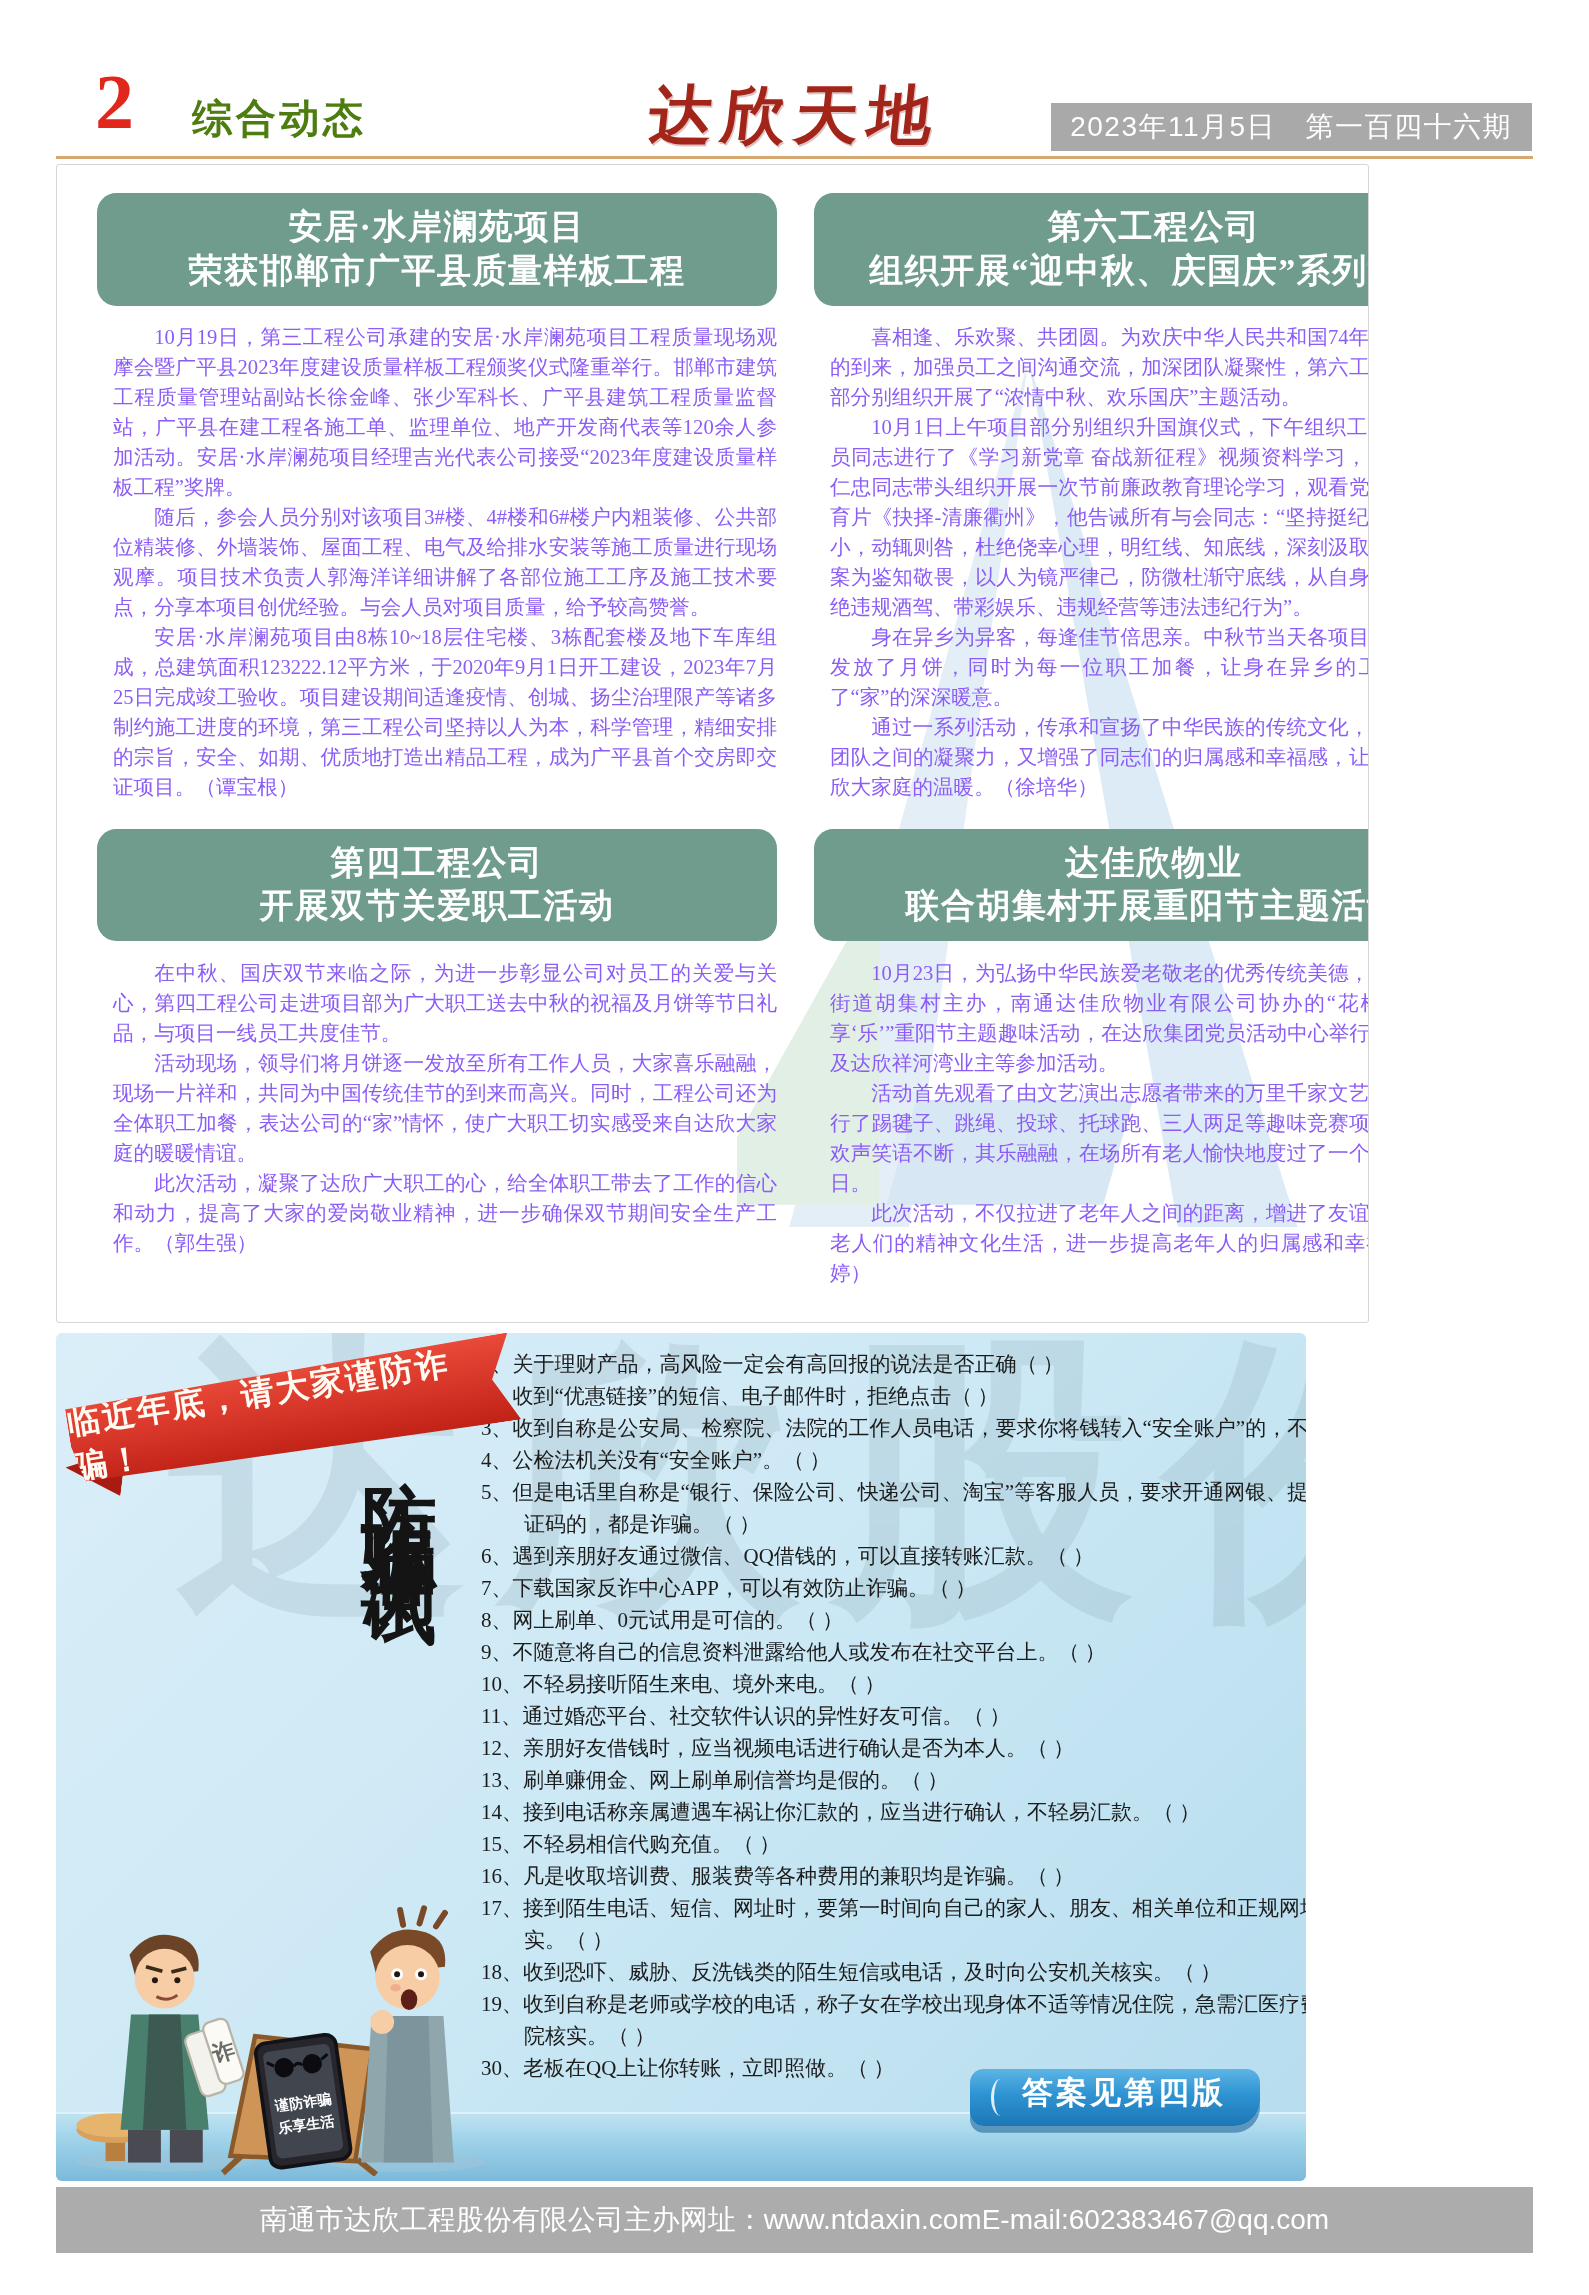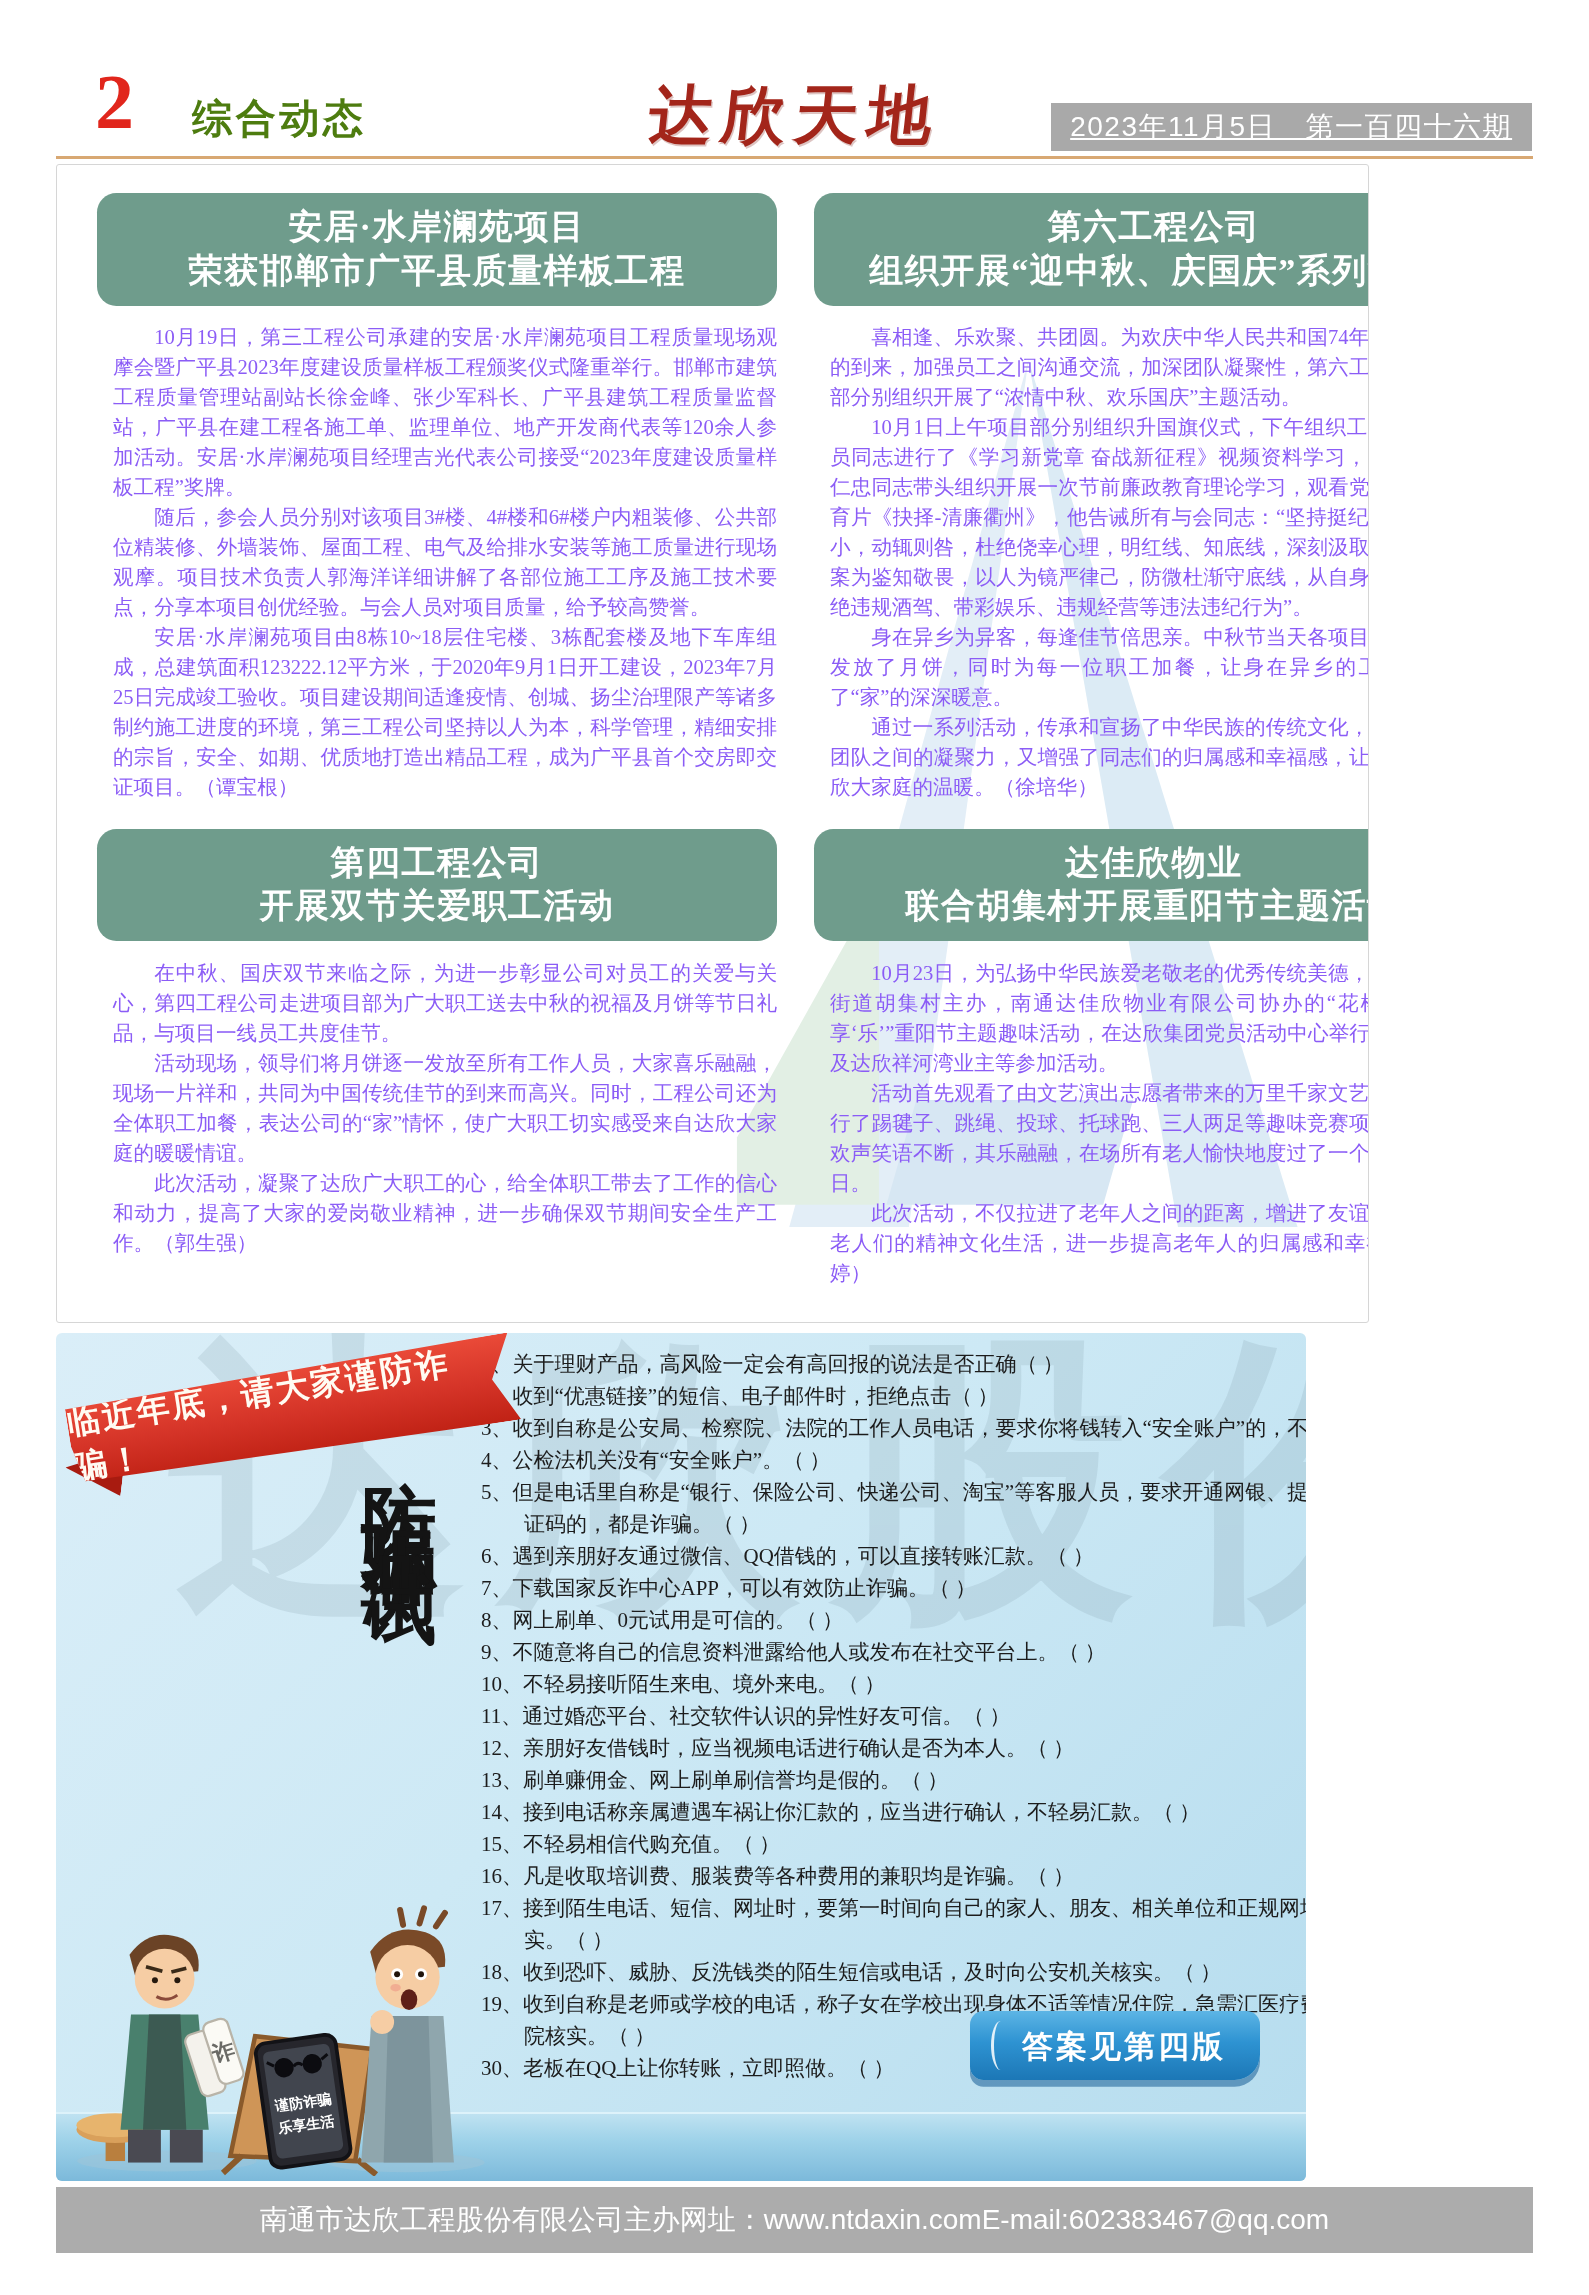--- a/index.html
+++ b/index.html
@@ -8,21 +8,21 @@
 
   
   .hdr{position:absolute;left:56px;top:73px;width:1477px;height:78px;}
   .pagenum{position:absolute;left:39px;top:-10.5px;font-size:78px;font-weight:bold;color:#e1261c;line-height:1;}
   .section-title{position:absolute;left:136px;top:18px;font-size:40px;font-weight:900;color:#4d7c0f;
         letter-spacing:3.7px;font-family:"Liberation Sans","DejaVu Sans",sans-serif;}
   .masthead{position:absolute;left:50%;top:-1.5px;transform:translateX(-50%) skewX(-6deg);
         font-size:64px;font-weight:900;color:#a3251a;letter-spacing:9px;white-space:nowrap;
         text-shadow:1.5px 1.5px 0 rgba(120,20,10,.25);}
   .issue{position:absolute;right:1.5px;top:30px;background:#a9a9a9;color:#fff;font-size:28px;
-        padding:5.2px 19.4px;letter-spacing:1.5px;font-family:"Liberation Sans","DejaVu Sans",sans-serif;text-decoration:underline;}
+        padding:5.2px 19.4px;letter-spacing:1.5px;font-family:"Liberation Sans","DejaVu Sans",sans-serif;}
   .rule-orange{position:absolute;left:56px;top:156px;width:1477px;height:3px;background:#d8a873;}
 
   
   .articles{position:absolute;left:56px;top:164px;width:1313px;height:1159px;box-sizing:border-box;
         border:1.5px solid #d6d6d6;border-radius:3px;background:#fff;overflow:hidden;}
   .logo-wm{position:absolute;left:508px;top:105px;width:897px;height:1062px;z-index:0;}
   .art-grid{position:relative;z-index:1;display:grid;grid-template-columns:680px 680px;
         column-gap:37px;row-gap:27px;padding:28px 0 0 40px;}
   .art-head{background:#6f9c8c;border-radius:19.4px;color:#fff;text-align:center;
         padding:12px 7.5px 13.5px;font-weight:bold;}
@@ -43,22 +43,22 @@
         clip-path:polygon(100% 0,100% 100%,0 55%);transform:rotate(16deg);}
   .ribbon-bar{position:absolute;inset:0;display:flex;align-items:center;justify-content:center;
         background:linear-gradient(180deg,#ea4a38 0%,#d43327 55%,#c02215 100%);
         clip-path:polygon(0 8%,100% 0,95% 50%,100% 100%,2% 92%,0 50%);
         color:#fffbf2;font-size:33px;font-weight:bold;letter-spacing:2.2px;}
   .vtitle{position:absolute;left:293px;top:87px;writing-mode:vertical-rl;text-orientation:upright;
         font-size:75px;font-weight:900;color:#141414;letter-spacing:18px;z-index:2;
         font-family:"Liberation Sans","DejaVu Sans",sans-serif;}
   .questions{position:absolute;left:425px;top:15px;width:1041px;margin:0;padding:0;list-style:none;z-index:2;}
   .questions li{font-size:21px;line-height:32px;color:#1c1c1c;padding-left:43px;text-indent:-43px;}
-  .answer-btn{position:absolute;right:46px;top:678px;z-index:3;color:#fff;font-size:31px;font-weight:bold;
-        letter-spacing:3px;padding:15px 34px 12px 52px;border-radius:13.5px 13.5px 25.4px 13.5px;
+  .answer-btn{position:absolute;right:46px;top:736px;z-index:3;color:#fff;font-size:31px;font-weight:bold;
+        letter-spacing:3px;padding:3px 34px 12px 52px;border-radius:13.5px 13.5px 25.4px 13.5px;
         background:linear-gradient(180deg,#5db5e5 0%,#2e93d2 45%,#1c77b6 100%);
         box-shadow:0 6.7px 0 rgba(21,92,150,.55);
         font-family:"Liberation Sans","DejaVu Sans",sans-serif;}
   .answer-btn::before{content:"";position:absolute;left:21px;top:9.7px;bottom:9.7px;width:13.5px;
         border-left:3.7px solid rgba(255,255,255,.85);border-radius:60% 0 0 60%/50% 0 0 50%;}
   .cartoon{position:absolute;left:6px;top:550px;width:434px;height:293px;z-index:2;}
 
   
   .footer{position:absolute;left:56px;top:2187px;width:1477px;height:66px;background:#acacac;color:#fff;
         display:flex;align-items:center;justify-content:center;font-size:28px;

